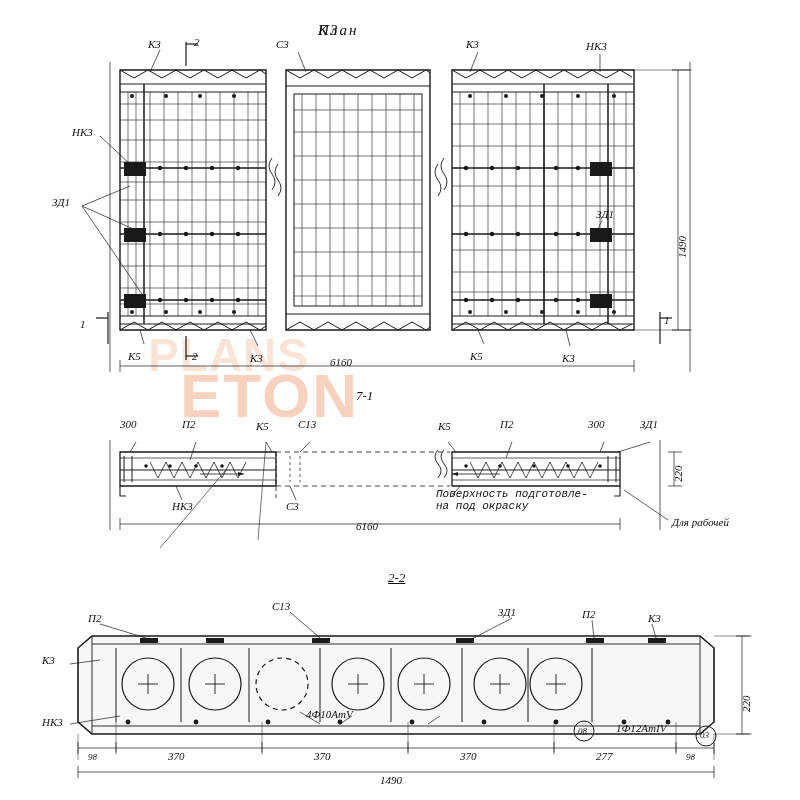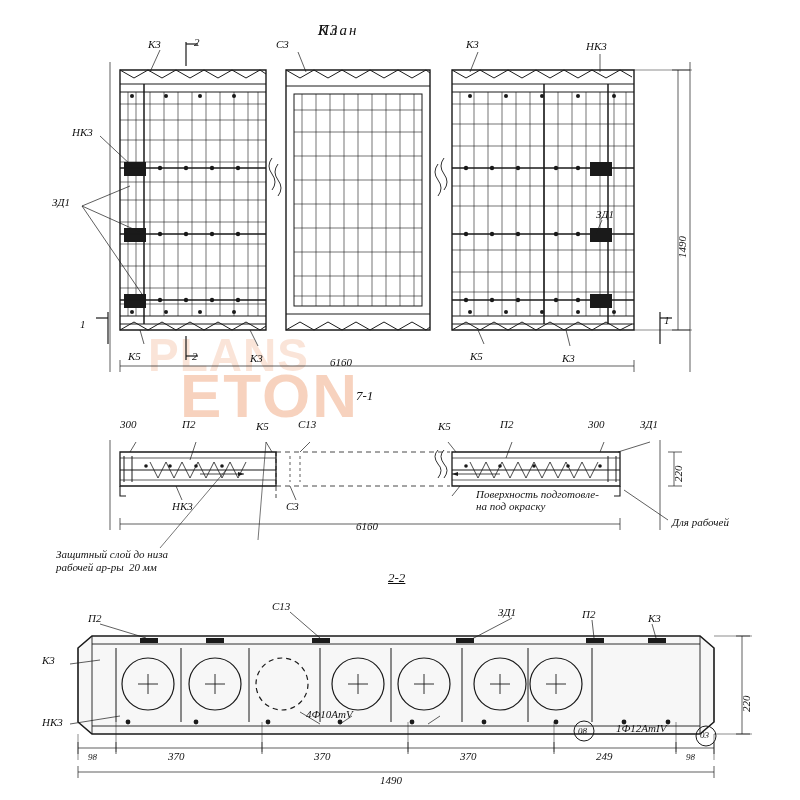--- a/index.html
+++ b/index.html
@@ -448,42 +448,40 @@
   <div class="lbl it" style="left:438px;top:420px;">К5</div>
   <div class="lbl it" style="left:500px;top:418px;">П2</div>
   <div class="lbl it" style="left:588px;top:418px;">300</div>
   <div class="lbl it" style="left:640px;top:418px;">ЗД1</div>
   <div class="lbl it" style="left:172px;top:500px;">НК3</div>
   <div class="lbl it" style="left:286px;top:500px;">С3</div>
 
   <div class="lbl it" style="left:356px;top:520px;">6160</div>
   <div class="lbl it rot" style="left:672px;top:482px;">220</div>
 
-  <div class="lbl it" id="note-surface" style="left:476px;top:488px;white-space:pre;line-height:12px;">Поверхность подготовле-
+  <div class="lbl it" id="note-surface" style="left:436px;top:488px;white-space:pre;line-height:12px;font-family:Liberation Mono, monospace;">Поверхность подготовле-
 на под окраску</div>
   <div class="lbl it" style="left:672px;top:516px;">Для рабочей</div>
-  <div class="lbl it" style="left:56px;top:548px;white-space:pre;line-height:13px;">Защитный слой до низа
-рабочей ар-ры  20 мм</div>
 
   <div class="lbl mid it" style="left:388px;top:570px;text-decoration:underline;">2-2</div>
   <div class="lbl it" style="left:88px;top:612px;">П2</div>
   <div class="lbl it" style="left:272px;top:600px;">С13</div>
   <div class="lbl it" style="left:498px;top:606px;">ЗД1</div>
   <div class="lbl it" style="left:582px;top:608px;">П2</div>
   <div class="lbl it" style="left:648px;top:612px;">К3</div>
   <div class="lbl it" style="left:42px;top:654px;">К3</div>
   <div class="lbl it" style="left:42px;top:716px;">НК3</div>
 
   <div class="lbl it" style="left:306px;top:708px;">4Ф10АтV</div>
   <div class="lbl it" style="left:616px;top:722px;">1Ф12АтIV</div>
   <div class="lbl sm it" style="left:578px;top:726px;">08</div>
   <div class="lbl sm it" style="left:700px;top:730px;">03</div>
 
   <div class="lbl sm it" style="left:88px;top:752px;">98</div>
   <div class="lbl it" style="left:168px;top:750px;">370</div>
   <div class="lbl it" style="left:314px;top:750px;">370</div>
   <div class="lbl it" style="left:460px;top:750px;">370</div>
-  <div class="lbl it" style="left:596px;top:750px;">249</div>
+  <div class="lbl it" style="left:596px;top:750px;">277</div>
   <div class="lbl sm it" style="left:686px;top:752px;">98</div>
   <div class="lbl it" style="left:380px;top:774px;">1490</div>
   <div class="lbl it rot" style="left:740px;top:712px;">220</div>
 
 </div>
 
 </body></html>

